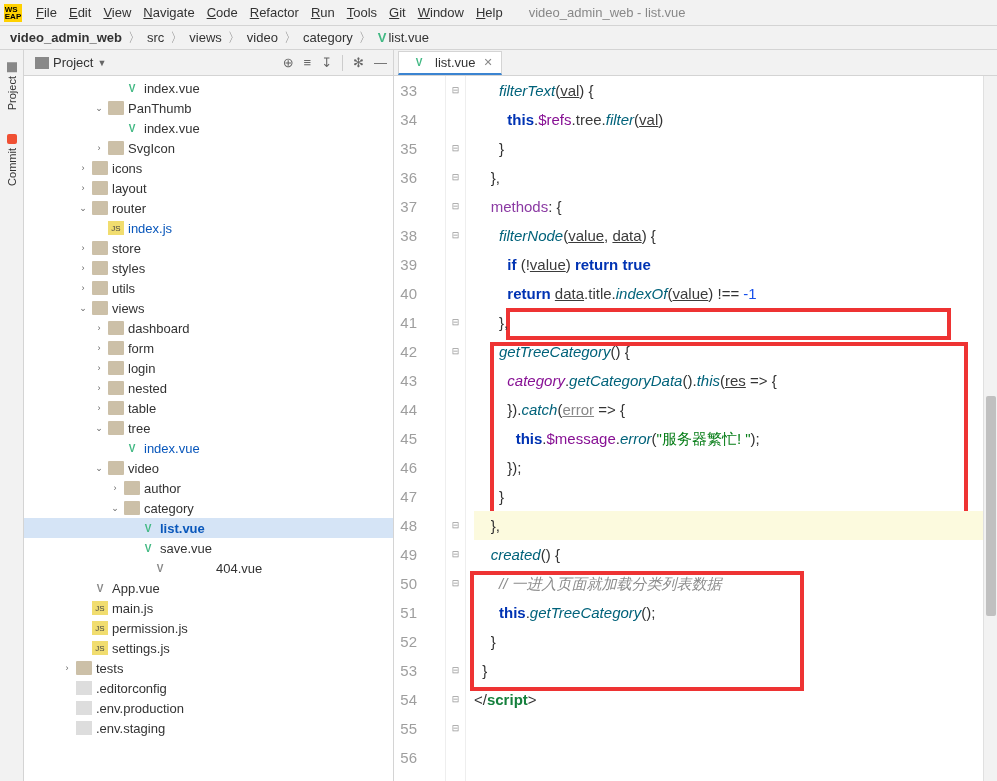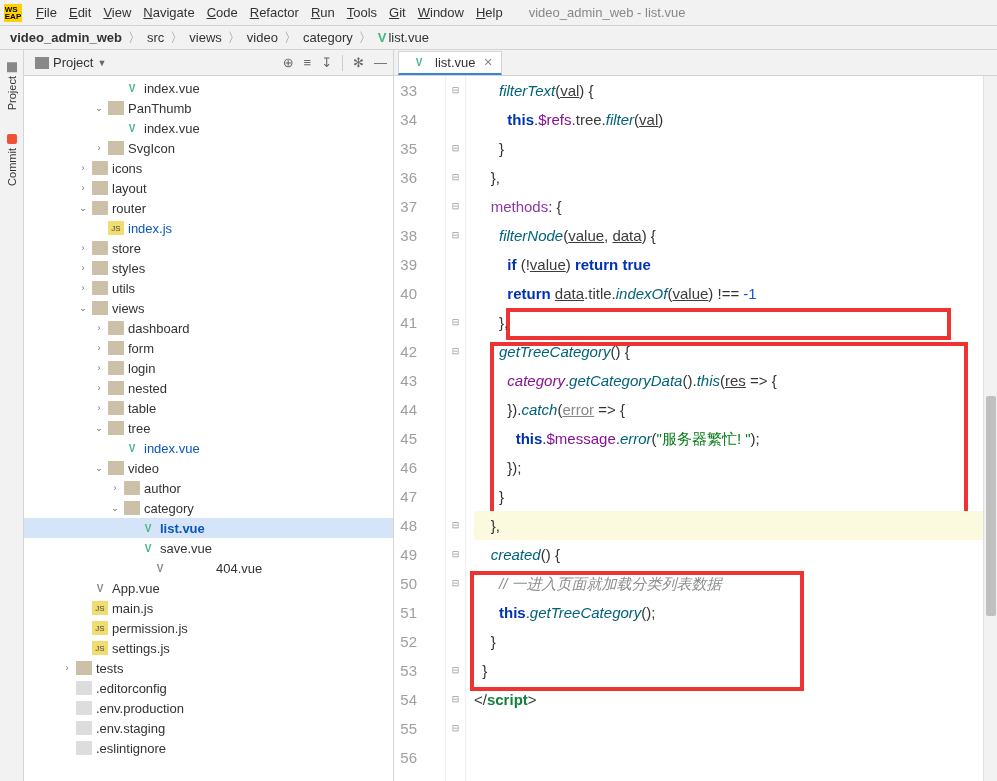--- a/index.html
+++ b/index.html
@@ -305,25 +305,20 @@
         </div>
         <div class="tree-row" style="padding-left: 38px;">
           <span class="tree-arrow blank">·</span>
           <span class="tree-ico file"></span>
           <span class="tree-label">.env.production</span>
         </div>
         <div class="tree-row" style="padding-left: 38px;">
           <span class="tree-arrow blank">·</span>
           <span class="tree-ico file"></span>
           <span class="tree-label">.env.staging</span>
-        </div>
-        <div class="tree-row" style="padding-left: 38px;">
-          <span class="tree-arrow blank">·</span>
-          <span class="tree-ico file"></span>
-          <span class="tree-label">.eslintignore</span>
         </div>
       </div>
   </div>
 
   <div class="editor-pane">
     <div class="tab-bar">
       <div class="editor-tab">
         <span class="tree-ico vue"></span>
         <span>list.vue</span>
         <span class="close">✕</span>

